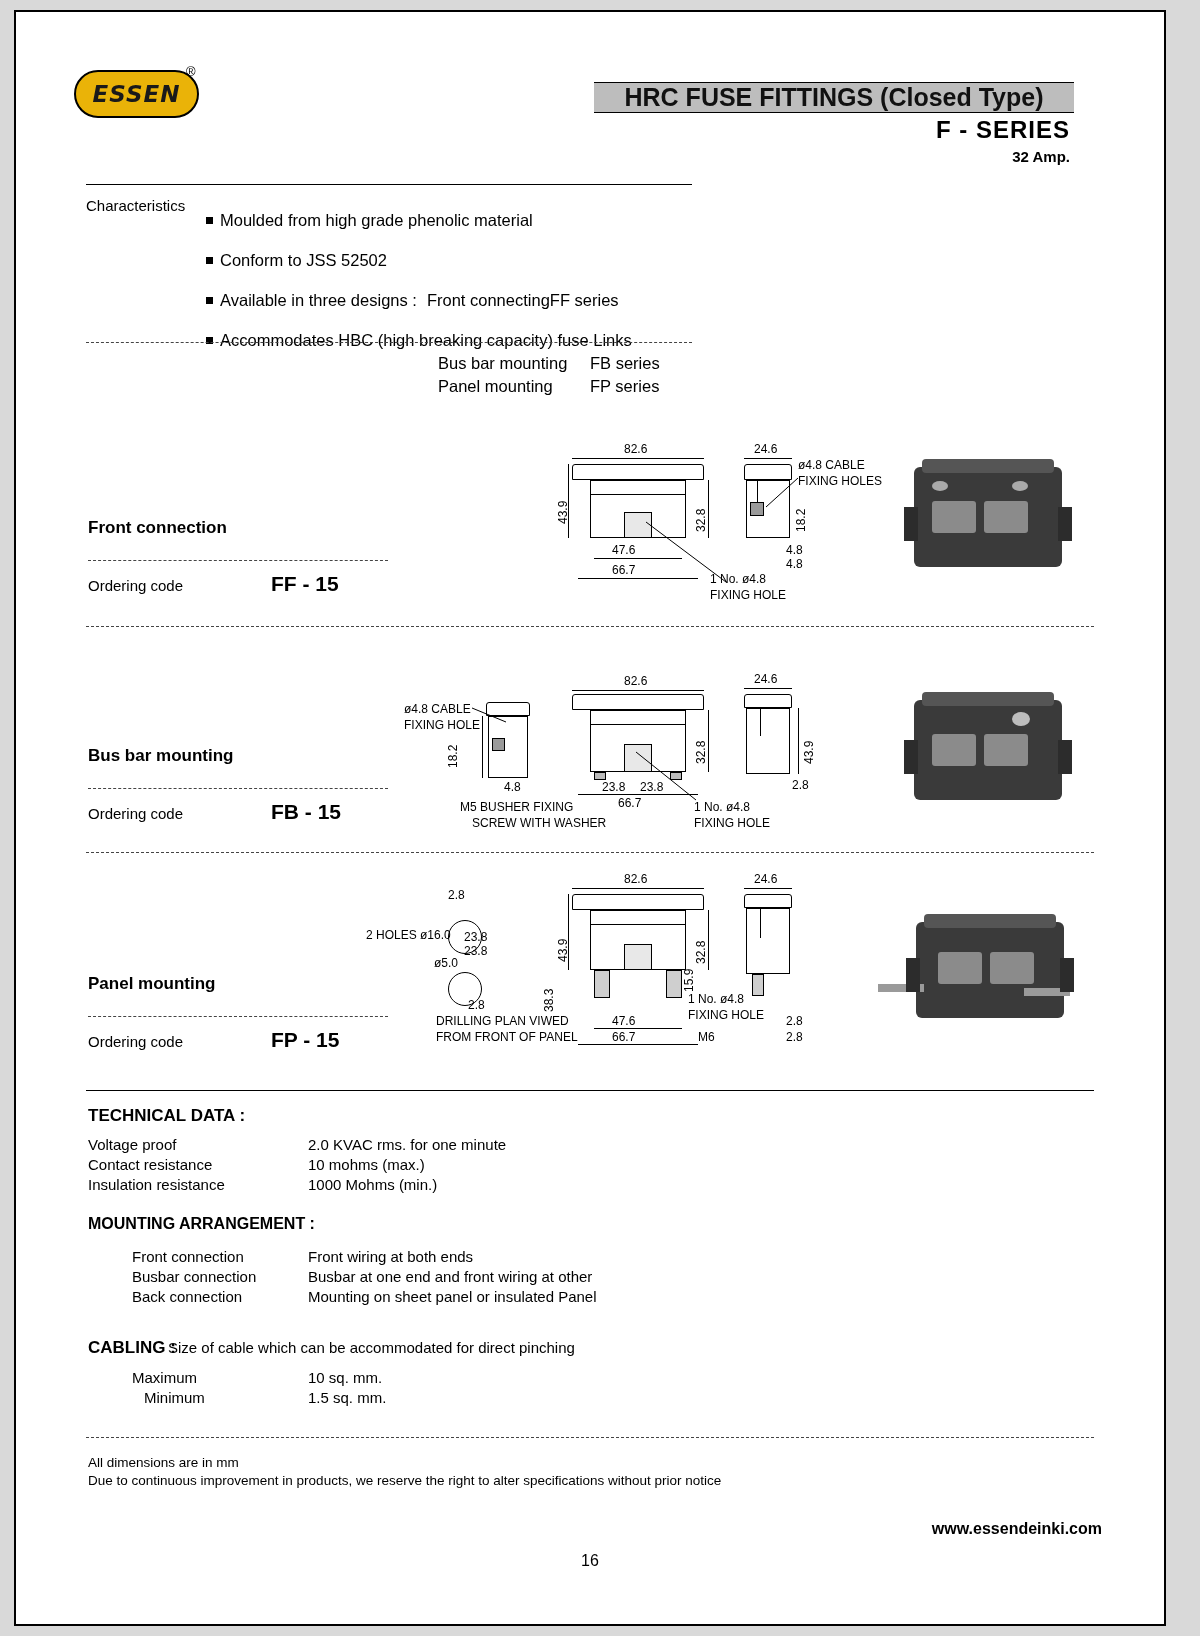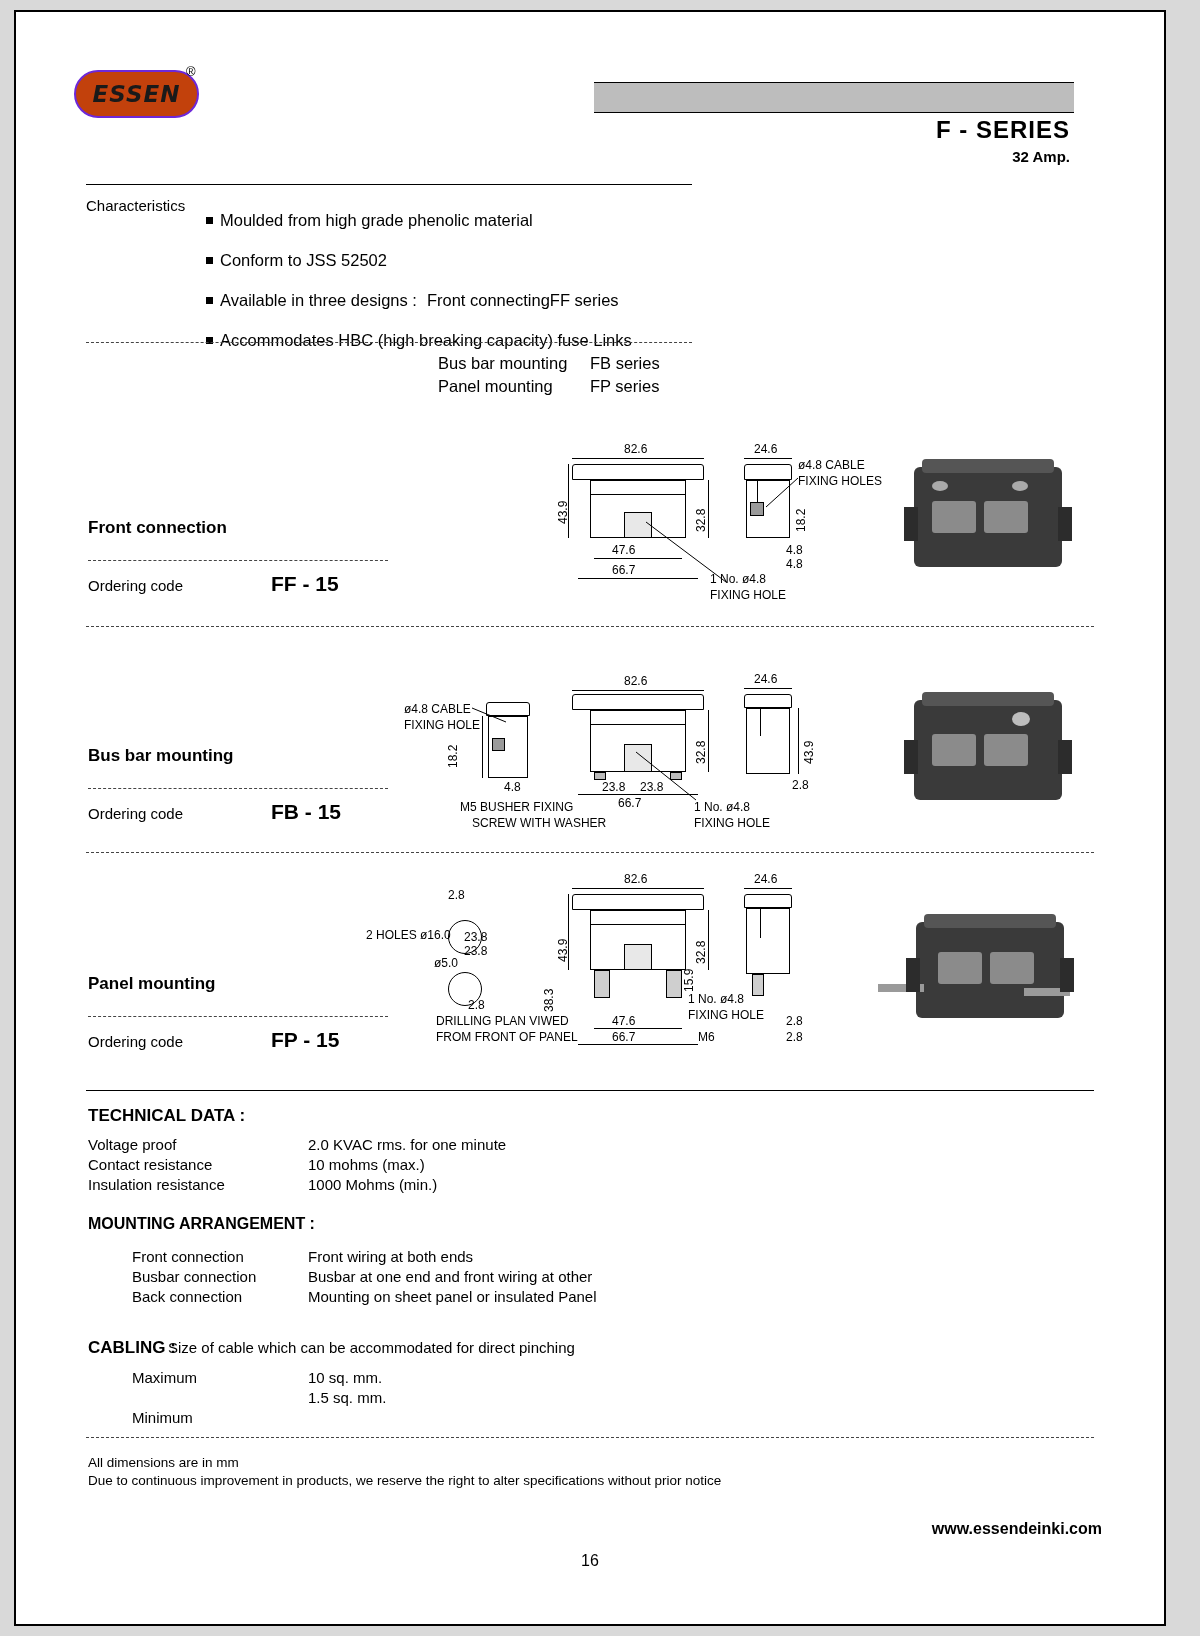--- a/index.html
+++ b/index.html
@@ -16,22 +16,22 @@
     left: 14px; top: 10px;
     width: 1152px; height: 1616px;
     background: #ffffff;
     border: 2px solid #000;
   }
   
   .logo {
     position: absolute;
     left: 58px; top: 58px;
     width: 125px; height: 48px;
-    background: #c2410c;
-    border: 2px solid #6d28d9;
+    background: #eab308;
+    border: 2px solid #000000;
     border-radius: 24px;
   }
   .logo-text {
     position: absolute;
     left: 0; top: 0; width: 100%; height: 100%;
     display: flex; align-items: center; justify-content: center;
     font-family: "DejaVu Sans", sans-serif;
     font-weight: bold; font-style: italic;
     font-size: 23px; letter-spacing: 1px;
     color: #1a1a1a;
@@ -189,20 +189,21 @@
 <body>
 
 <div class="page">
 
   <div class="logo">
     <div class="logo-text">ESSEN</div>
   </div>
   <div class="logo-reg">®</div>
 
   <div class="title-bar"></div>
+  <div class="title-main">HRC FUSE FITTINGS (Closed Type)</div>
   <div class="title-series">F - SERIES</div>
   <div class="title-amp">32 Amp.</div>
 
   <hr class="hr-solid" style="left:70px; top:172px; width:606px;">
 
   <div class="char-label">Characteristics</div>
 
   <div class="char-list">
     <div class="char-item"><span class="sq"></span><span>Moulded from high grade phenolic material</span></div>
     <div class="char-item"><span class="sq"></span><span>Conform to JSS 52502</span></div>
@@ -393,21 +394,21 @@
   <div class="td-row-r" style="left:292px; top:1236px;">Front wiring at both ends</div>
   <div class="td-row-l" style="left:116px; top:1256px;">Busbar connection</div>
   <div class="td-row-r" style="left:292px; top:1256px;">Busbar at one end and front wiring at other</div>
   <div class="td-row-l" style="left:116px; top:1276px;">Back connection</div>
   <div class="td-row-r" style="left:292px; top:1276px;">Mounting on sheet panel or insulated Panel</div>
 
   <div class="sect-title" style="left:72px; top:1326px;">CABLING :</div>
   <div class="td-row-r" style="left:152px; top:1327px;">Size of cable which can be accommodated for direct pinching</div>
   <div class="td-row-l" style="left:116px; top:1357px;">Maximum</div>
   <div class="td-row-r" style="left:292px; top:1357px;text-align:center;">10 sq. mm.</div>
-  <div class="td-row-l" style="left:116px; top:1377px;margin-top:20px;">Minimum</div>
+  <div class="td-row-l" style="left:128px; top:1377px;">Minimum</div>
   <div class="td-row-r" style="left:292px; top:1377px;">1.5 sq. mm.</div>
 
   <hr class="hr-dashed" style="left:70px; top:1425px; width:1008px;">
 
   <div class="footnote" style="left:72px; top:1442px;">All dimensions are in mm</div>
   <div class="footnote" style="left:72px; top:1460px;">Due to continuous improvement in products, we reserve the right to alter specifications without prior notice</div>
   <div class="website" style="top:1508px;">www.essendeinki.com</div>
   <div class="pagenum" style="top:1540px;">16</div>
 
 </div>

